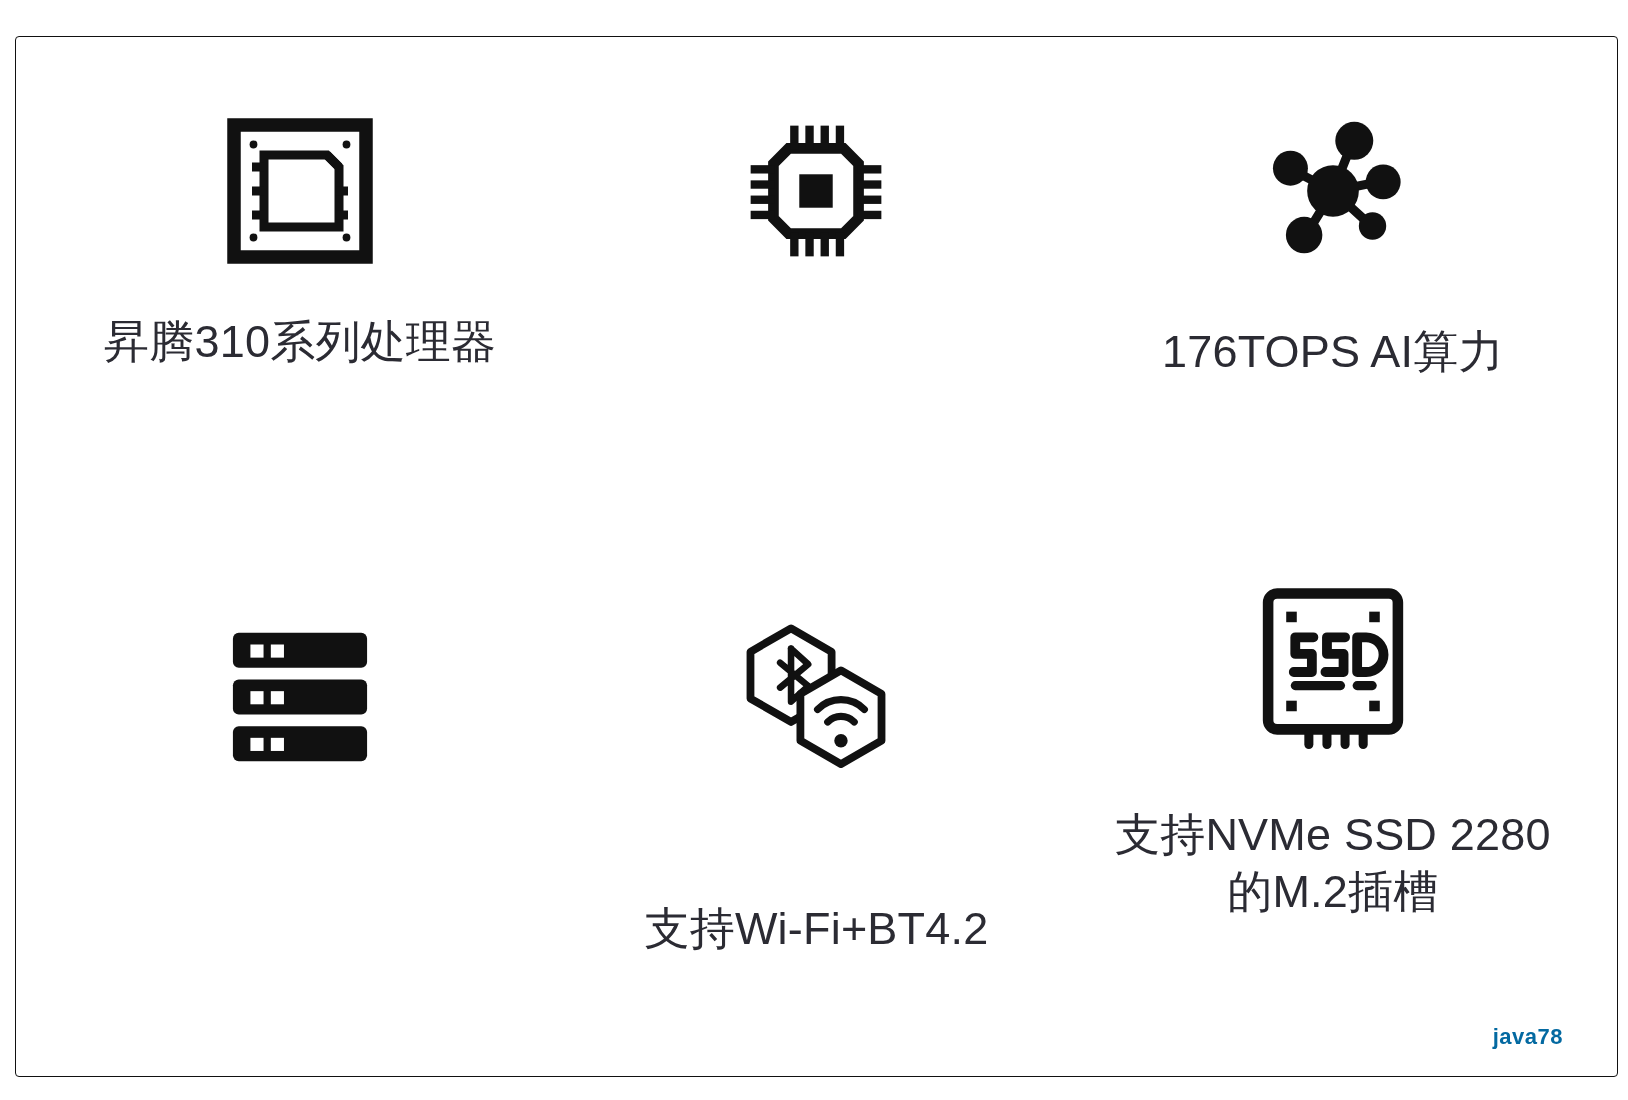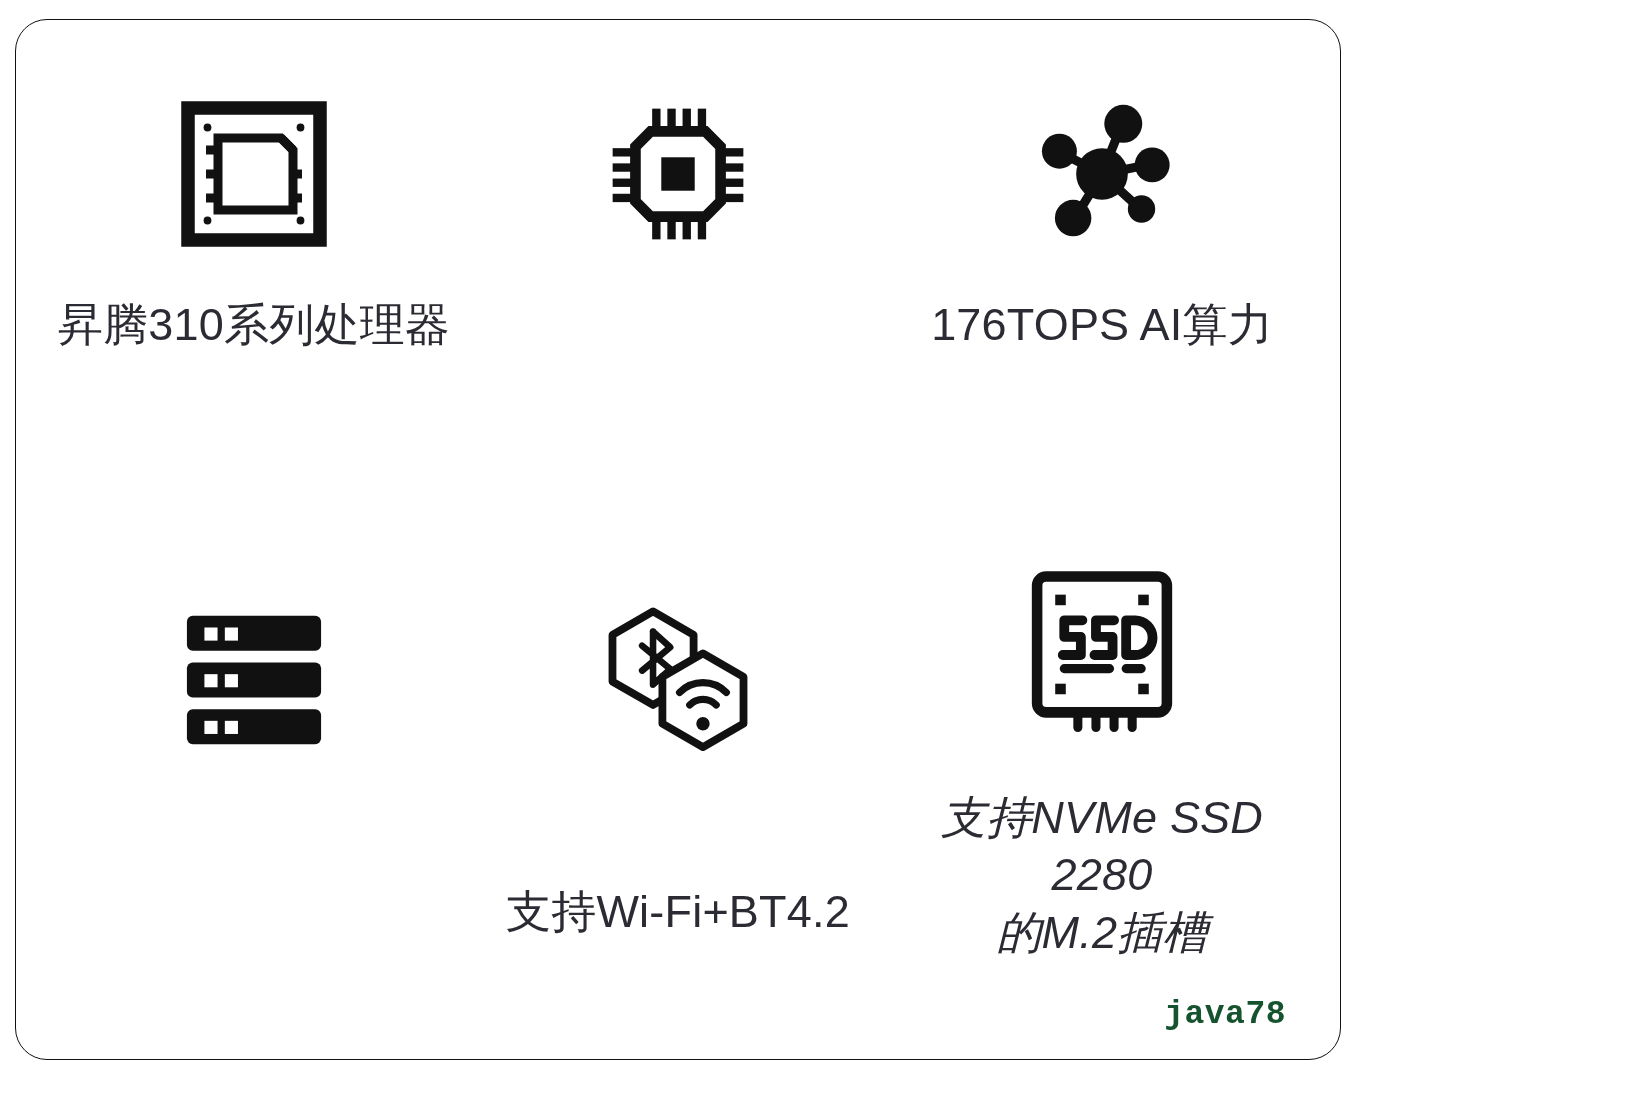--- a/index.html
+++ b/index.html
@@ -10,26 +10,26 @@
   body {
     width: 1628px;
     height: 1100px;
     font-family: "Liberation Sans", "DejaVu Sans", sans-serif;
     overflow: hidden;
   }
 
   #frame {
     position: absolute;
     left: 15px;
-    top: 19px;
-    width: 1326px;
+    top: 36px;
+    width: 1603px;
     height: 1041px;
     box-sizing: border-box;
     border: 1.6px solid #111111;
-    border-radius: 32px;
+    border-radius: 4px;
     background: #ffffff;
   }
 
   #grid {
     position: absolute;
     left: 0;
     top: 0;
     width: 100%;
     height: 100%;
     display: grid;
@@ -67,38 +67,38 @@
     white-space: pre-line;
   }
   .label.two-line { margin-top: 34px; }
 
   
   .cell-processor .icon-wrap { height: 200px; }
   .cell-processor .label { margin-top: 22px; }
   .cell-cpu .icon-wrap { height: 200px; }
   .cell-cpu .label { margin-top: 22px; }
   .cell-ai .icon-wrap { height: 200px; }
-  .cell-ai .label { margin-top: 22px; }
+  .cell-ai .label { margin-top: 32px; }
 
   .cell-memory .icon-wrap { height: 186px; }
   .cell-memory .label { margin-top: 70px; }
   .cell-wireless .icon-wrap { height: 186px; }
   .cell-wireless .label { margin-top: 110px; }
   .cell-storage .icon-wrap { height: 186px; margin-top: -28px; }
-  .cell-storage .label { margin-top: 44px; font-style: italic; }
+  .cell-storage .label { margin-top: 44px; }
 
   #watermark {
     position: absolute;
     right: 54px;
     bottom: 26px;
-    font-size: 33px;
+    font-size: 22px;
     font-weight: 700;
-    color: #14532d;
+    color: #0369a1;
     letter-spacing: 0.5px;
-    font-family: Liberation Mono, monospace;
+    font-family: Liberation Sans, sans-serif;
   }
 </style>
 </head>
 <body>
 
 <div id="frame">
   <div id="grid">
 
     <div class="cell cell-processor">
       <div class="icon-wrap">

